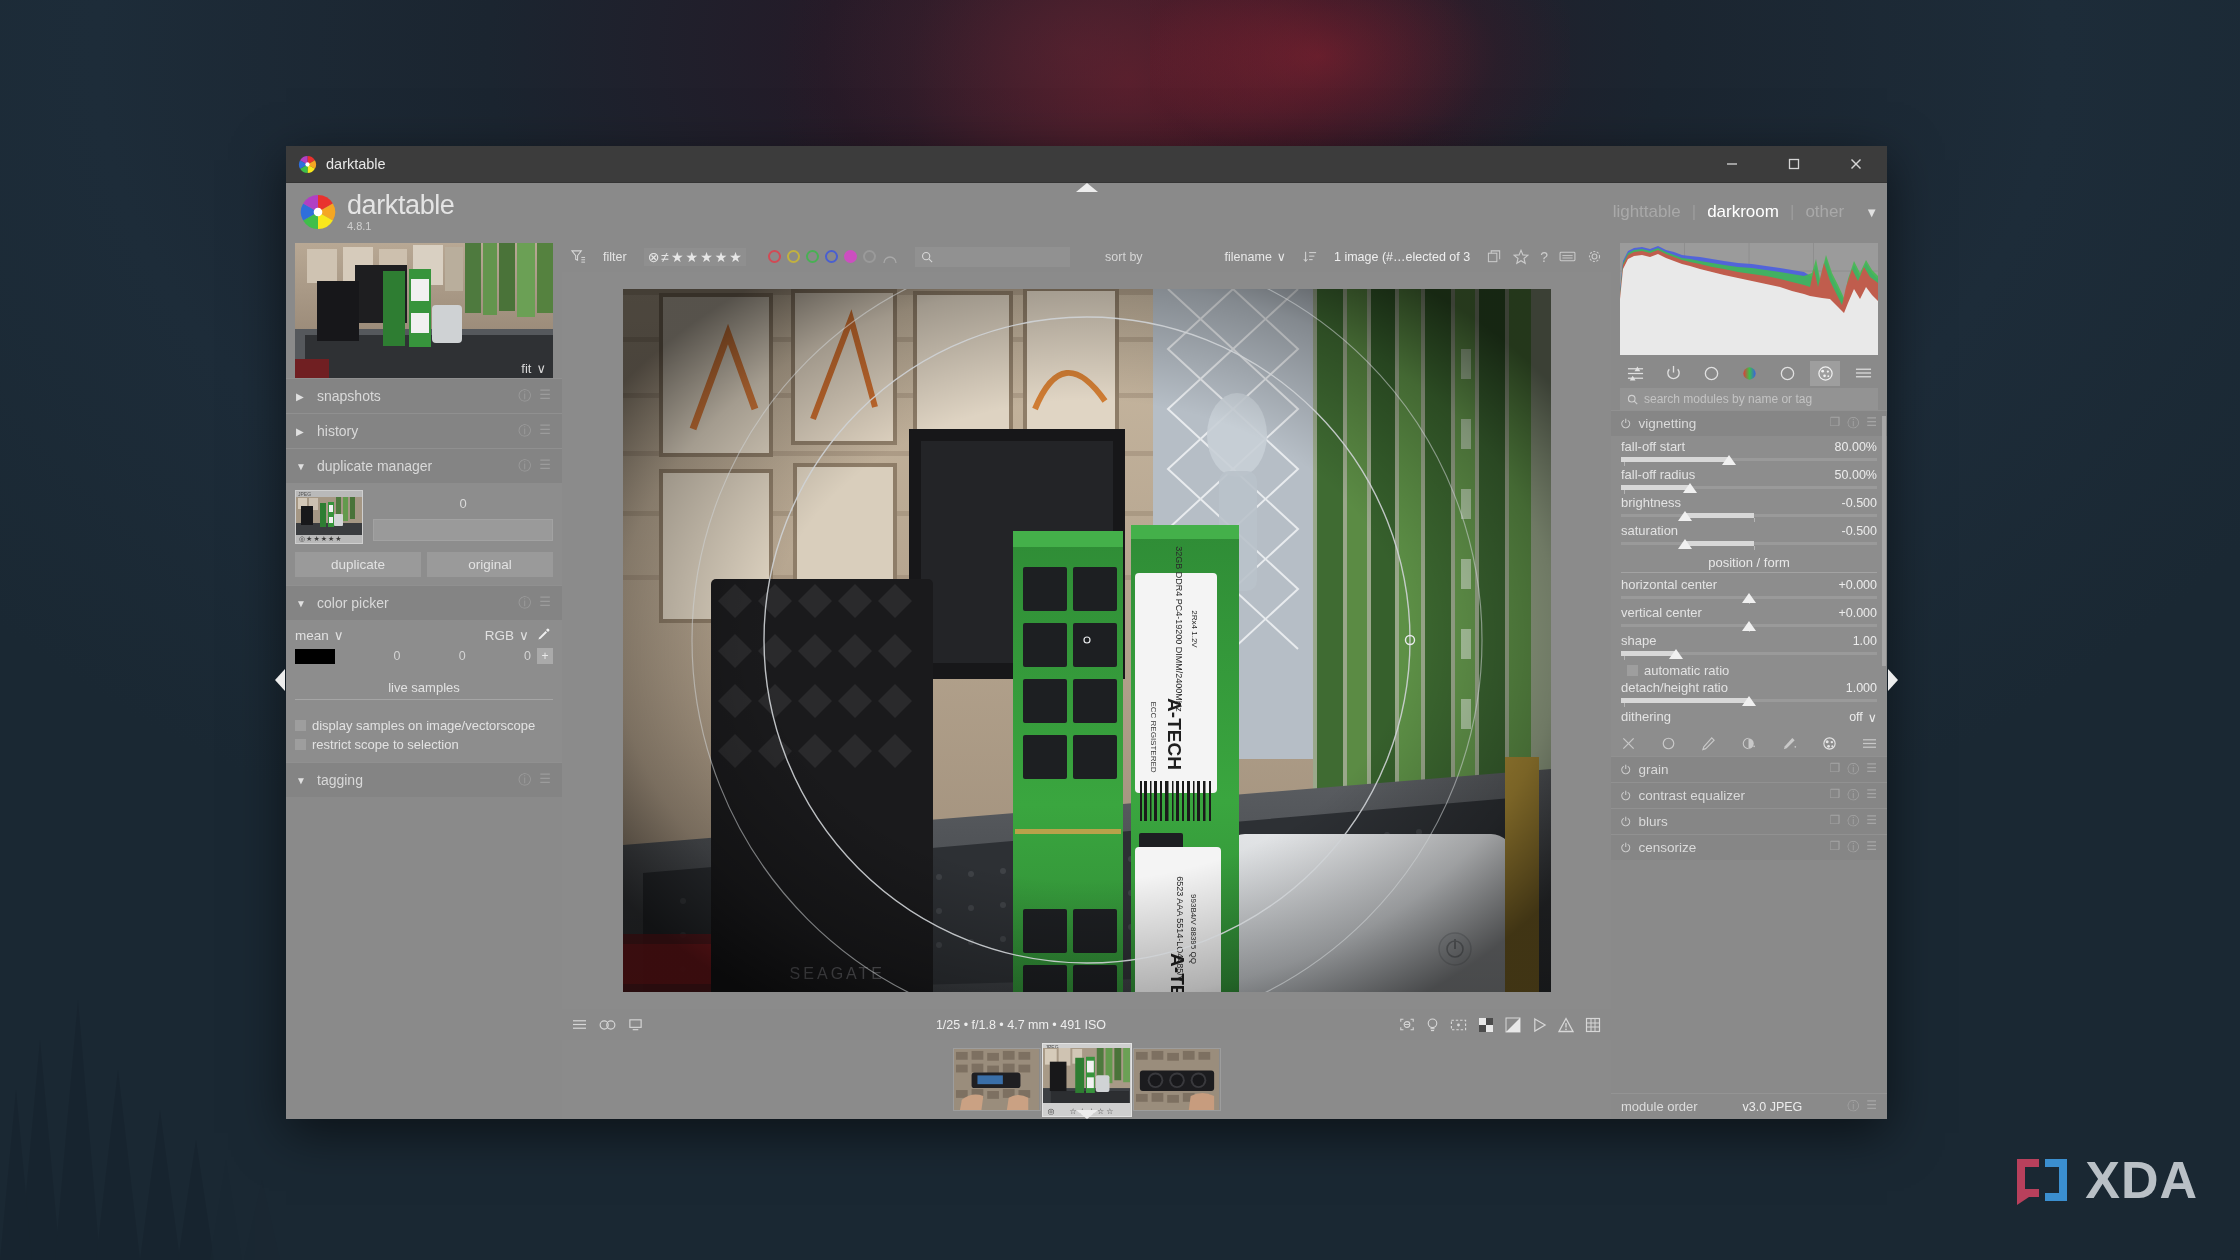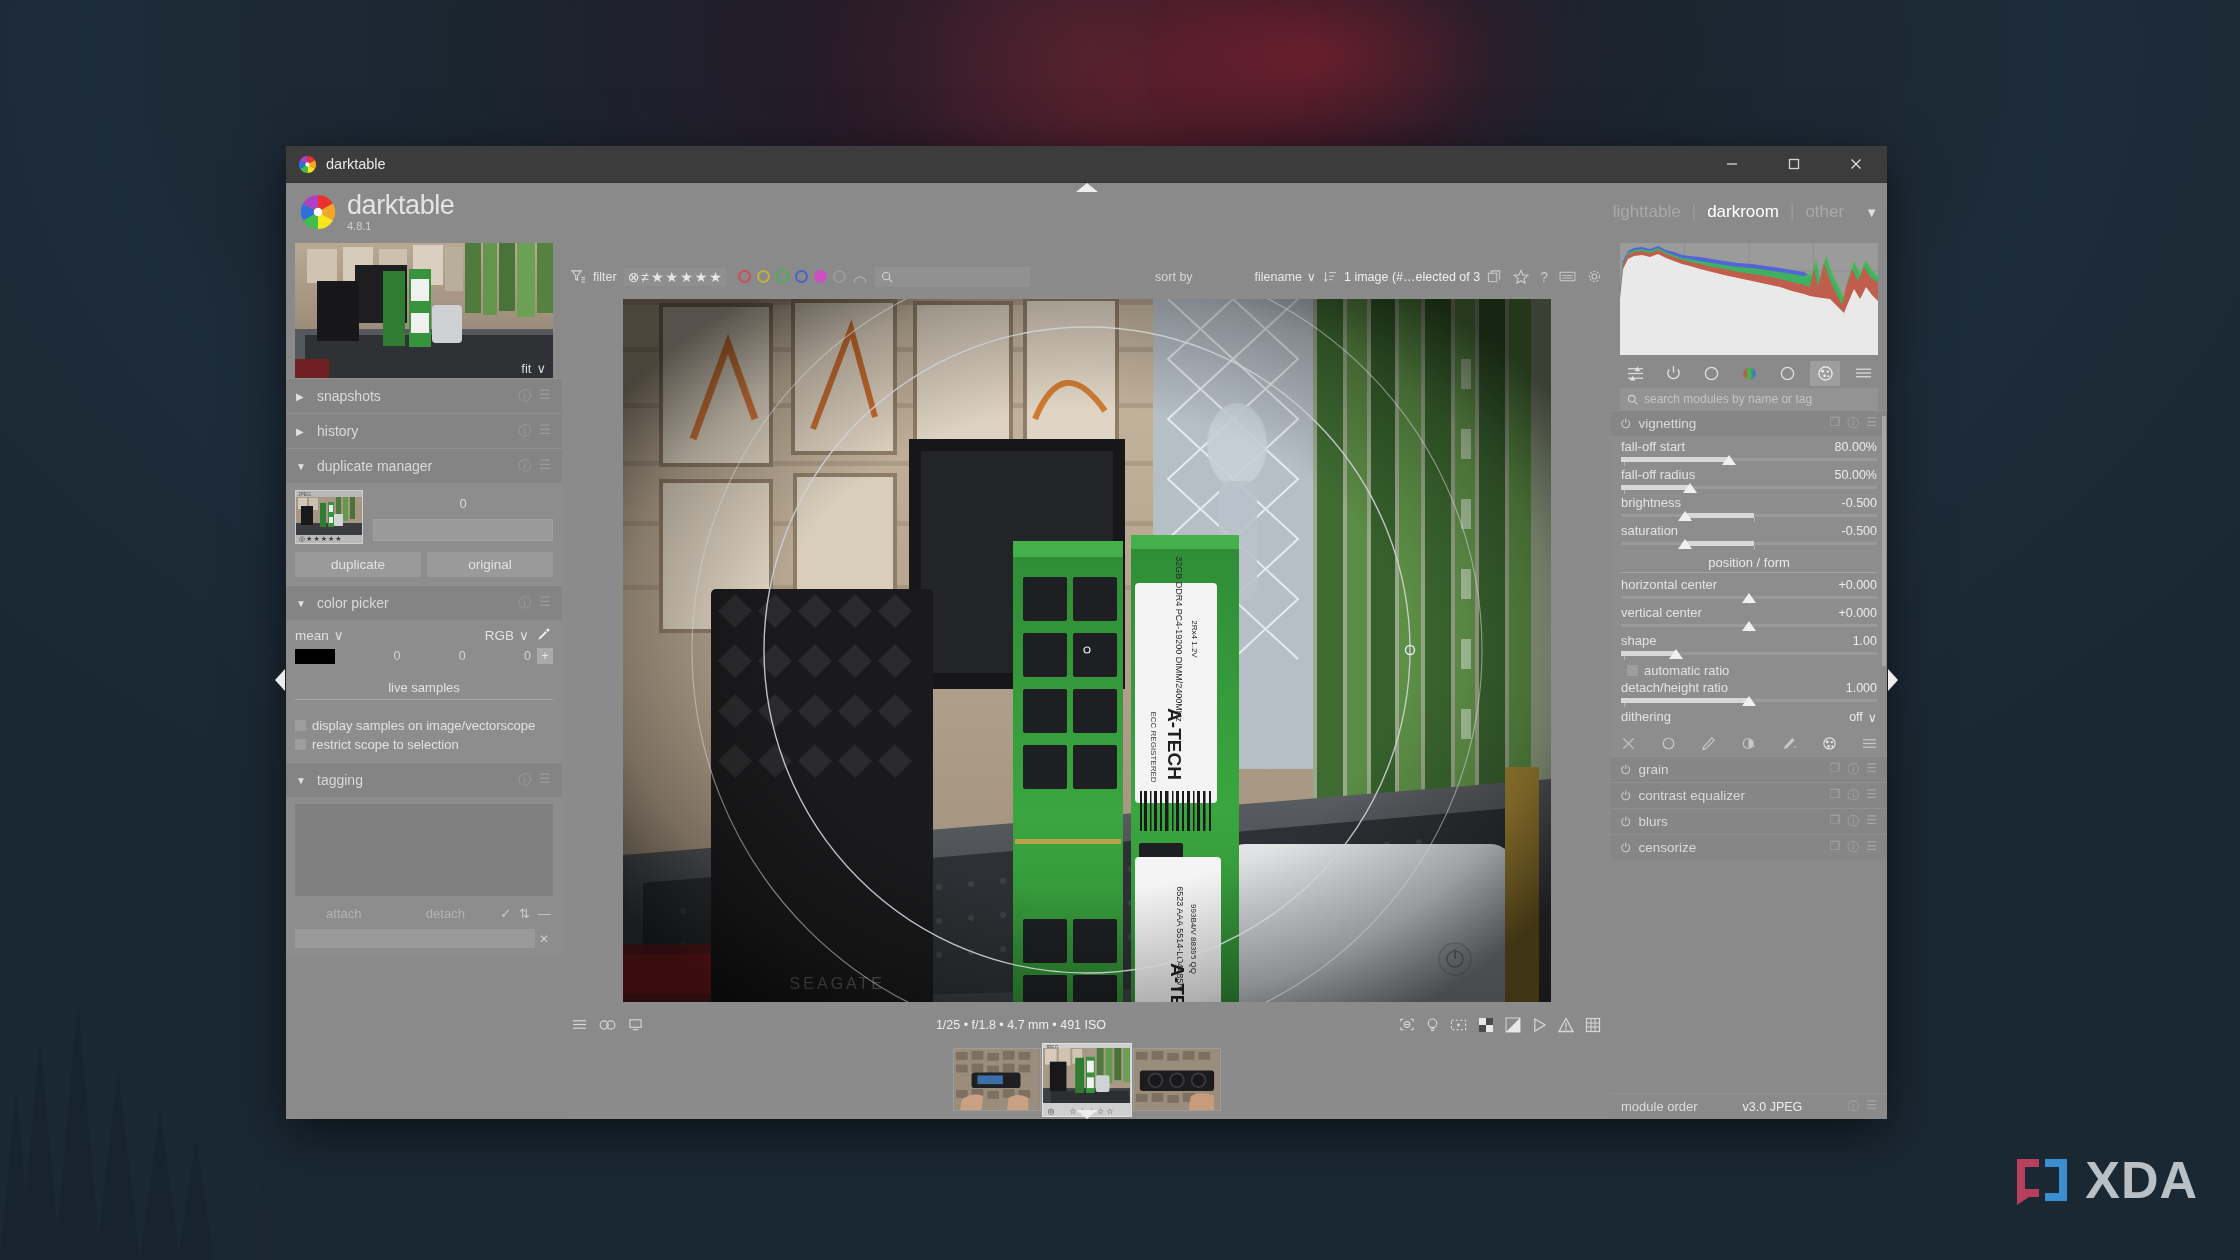--- a/index.html
+++ b/index.html
@@ -139,22 +139,22 @@
   #tag-btns { display: flex; align-items: center; gap: 4px; margin-top: 6px; }
   #tag-btns .btn { flex: 1; height: 22px; background: #8d8d8d; color: #b2b2b2; font-size: 13px; display: flex; align-items: center; justify-content: center; }
   #tag-btns .ico { color: #c9c9c9; font-size: 13px; padding: 0 2px; }
   #tag-entry { display: flex; align-items: center; margin-top: 5px; }
   #tag-entry .field { flex: 1; height: 19px; background: #9a9a9a; }
   #tag-entry .x { width: 18px; text-align: center; color: #ccc; font-size: 12px; }
 
   
   #center-col { flex: 1; display: flex; flex-direction: column; min-width: 0; background: #8b8b8b; }
   #top-toolbar {
-    height: 31px; background: #8a8a8a; display: flex; align-items: center; gap: 7px;
-    padding: 0 9px; flex: 0 0 31px; color: #d9d9d9; font-size: 12.5px; margin-top: 20px;
+    height: 31px; background: #8a8a8a; display: flex; align-items: center; gap: 17px;
+    padding: 0 9px; flex: 0 0 31px; color: #d9d9d9; font-size: 12.5px;
   }
   #top-toolbar .tt-label { color: #e4e4e4; }
   .star-filter { display: flex; align-items: center; gap: 2px; background: #8f8f8f; padding: 1px 4px; }
   .star-filter .st { color: #e6e6e6; font-size: 14px; }
   .color-circles { display: flex; align-items: center; gap: 6px; margin-left: 5px; }
   .cc { width: 13px; height: 13px; border-radius: 50%; border: 2px solid; }
   #search-box { width: 155px; height: 20px; background: #919191; display: flex; align-items: center; padding-left: 6px; }
   #tt-spacer { flex: 1; }
   #sortby { color: #d6d6d6; }
   #sortfield { color: #e7e7e7; display: flex; align-items: center; gap: 5px; }
@@ -487,34 +487,20 @@
           </div>
         </div>
 
         <div class="section-head">
           <span class="tri">▼</span>
           <span class="sh-label">tagging</span>
           <span class="sh-icons">
             <span>ⓘ</span>
             <span>☰</span>
           </span>
-        </div>
-        <div class="section-body">
-          <div id="tag-list"></div>
-          <div id="tag-btns">
-            <div class="btn">attach</div>
-            <div class="btn">detach</div>
-            <span class="ico">✓</span>
-            <span class="ico">⇅</span>
-            <span class="ico">—</span>
-          </div>
-          <div id="tag-entry">
-            <div class="field"></div>
-            <div class="x">✕</div>
-          </div>
         </div>
 
       </div>
 
       <div id="center-col">
 
         <div id="top-toolbar">
           <svg width="15" height="15" viewBox="0 0 16 16">
             <path d="M1 2 H11 L7 7 V12 L5 11 V7 Z" fill="none" stroke="#d8d8d8" stroke-width="1.1"></path>
             <line x1="11" y1="9" x2="15" y2="9" stroke="#d8d8d8" stroke-width="1"></line>

